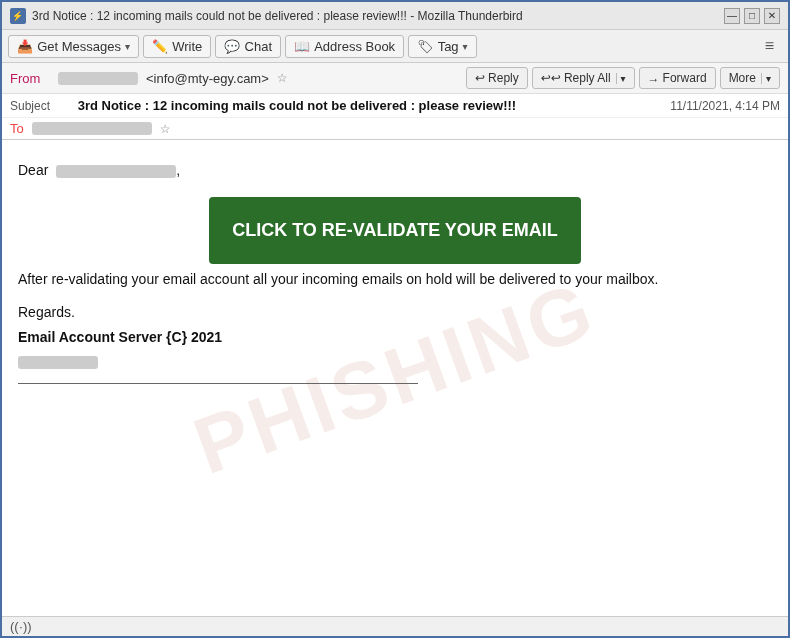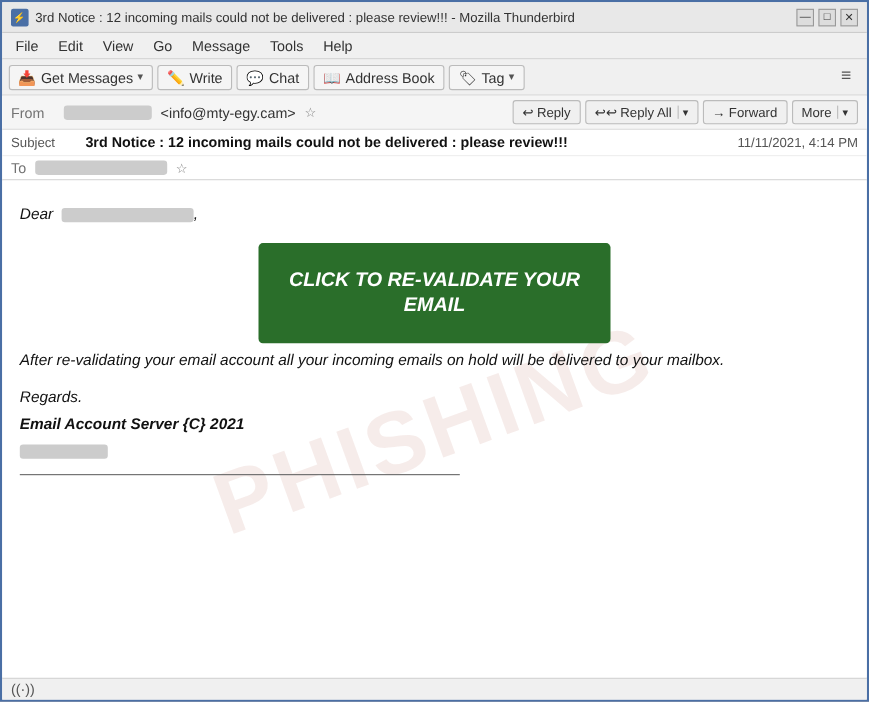--- a/index.html
+++ b/index.html
@@ -127,21 +127,21 @@
       border-bottom: 1px solid #ddd;
     }
     .from-field {
       display: flex;
       align-items: center;
       gap: 8px;
       font-size: 13px;
     }
     .from-label {
       font-weight: normal;
-      color: #737373;
+      color: #be185d;
       min-width: 40px;
     }
     .from-value {
       color: #333;
     }
     .blurred-text {
       display: inline-block;
       background: #ccc;
       border-radius: 3px;
       color: transparent;
@@ -214,34 +214,33 @@
       font-weight: 900;
       color: rgba(180, 100, 80, 0.12);
       white-space: nowrap;
       pointer-events: none;
       z-index: 0;
       letter-spacing: 4px;
     }
     .email-content {
       position: relative;
       z-index: 1;
-      font-style: italic;
     }
     .email-content p {
       margin-bottom: 12px;
       font-size: 14px;
       line-height: 1.5;
       color: #111;
     }
     .email-content .dear-line {
       margin-bottom: 16px;
     }
     .cta-button {
       display: block;
-      width: 320px;
+      width: 372px;
       margin: 5px auto;
       padding: 22px 20px;
       background: #2a6e2a;
       color: white;
       text-align: center;
       font-size: 18px;
       font-weight: bold;
       border-radius: 4px;
       cursor: pointer;
       text-decoration: none;
@@ -287,29 +286,20 @@
       <div class="title-icon">⚡</div>
       <span class="title-text">3rd Notice : 12 incoming mails could not be delivered : please review!!! - Mozilla Thunderbird</span>
     </div>
     <div class="window-controls">
       <div class="win-btn">—</div>
       <div class="win-btn">□</div>
       <div class="win-btn">✕</div>
     </div>
   </div>
 
-  <div class="menu-bar">
-    <span class="menu-item">File</span>
-    <span class="menu-item">Edit</span>
-    <span class="menu-item">View</span>
-    <span class="menu-item">Go</span>
-    <span class="menu-item">Message</span>
-    <span class="menu-item">Tools</span>
-    <span class="menu-item">Help</span>
-  </div>
 
   <div class="toolbar">
     <button class="toolbar-btn">
       <span>📥</span>
       <span>Get Messages</span>
       <span class="arrow">▾</span>
     </button>
     <button class="toolbar-btn">
       <span>✏️</span>
       <span>Write</span>
@@ -363,21 +353,21 @@
 
     <div class="subject-row">
       <div>
         <span style="font-size:12px;color:#555;margin-right:24px;">Subject</span>
         <span class="subject-text">3rd Notice : 12 incoming mails could not be delivered : please review!!!</span>
       </div>
       <span class="date-text">11/11/2021, 4:14 PM</span>
     </div>
 
     <div class="to-row">
-      <span style="color:#737373;">To</span>
+      <span style="color:#ef4444;">To</span>
       <span class="blurred-text blurred-md">&nbsp;</span>
       <span class="star-icon">☆</span>
     </div>
   </div>
 
   <div class="email-body">
     <div class="watermark">PHISHING</div>
     <div class="email-content">
 
       <p class="dear-line">

